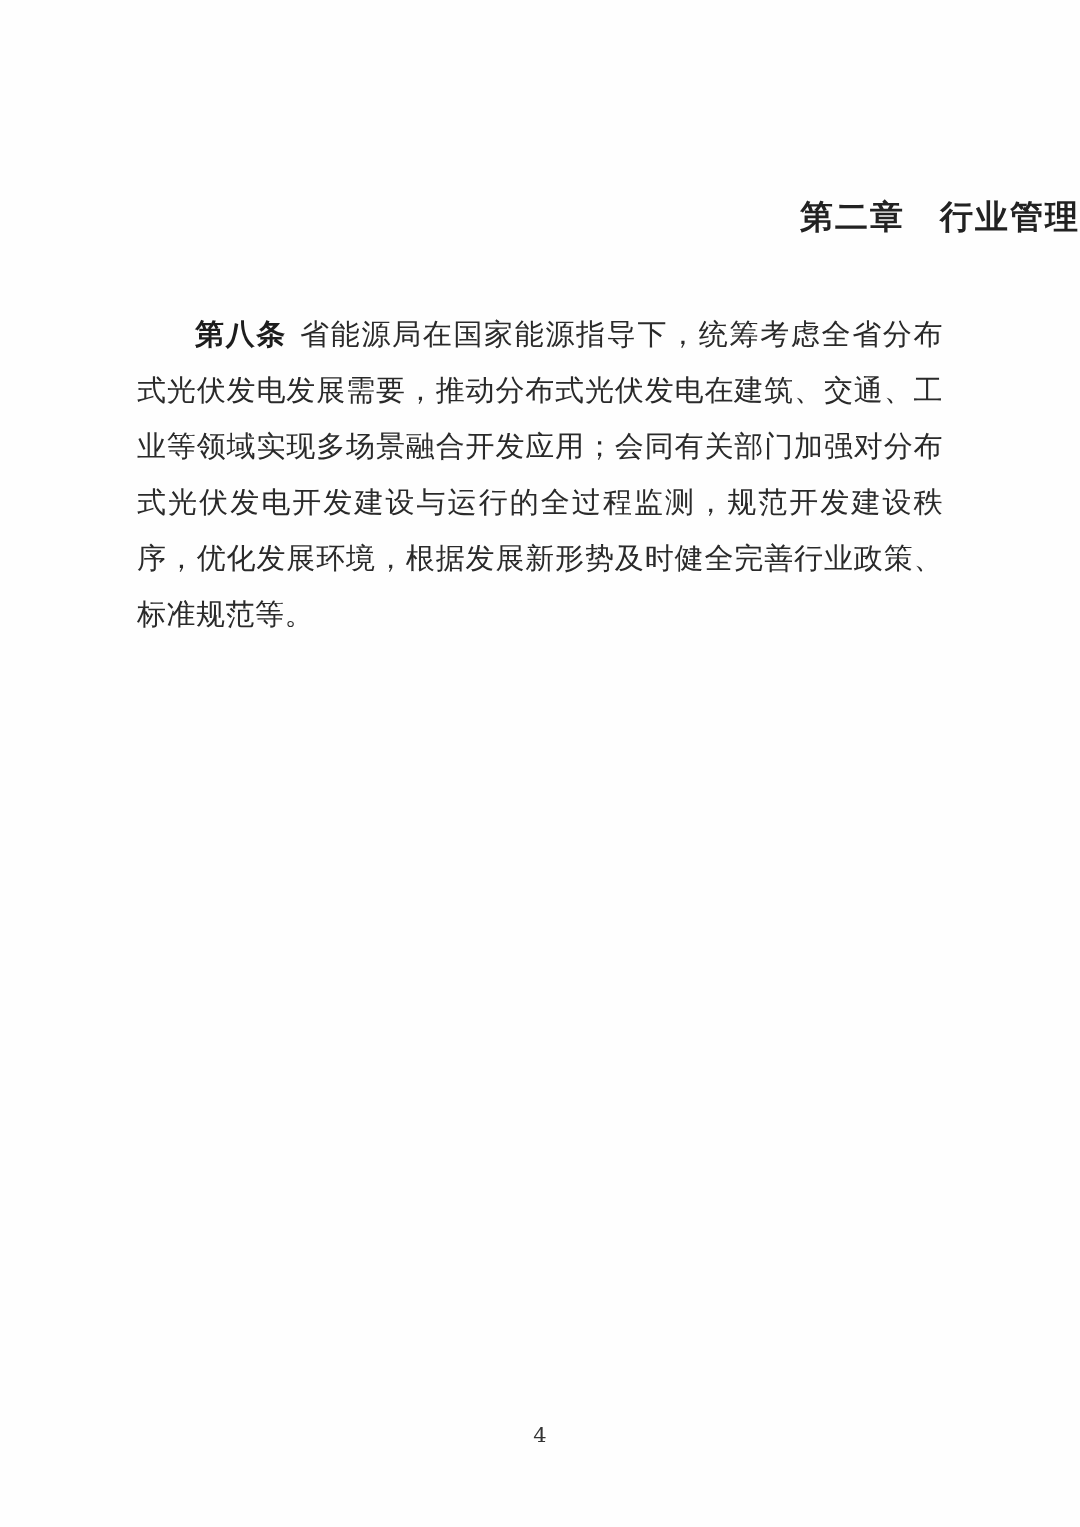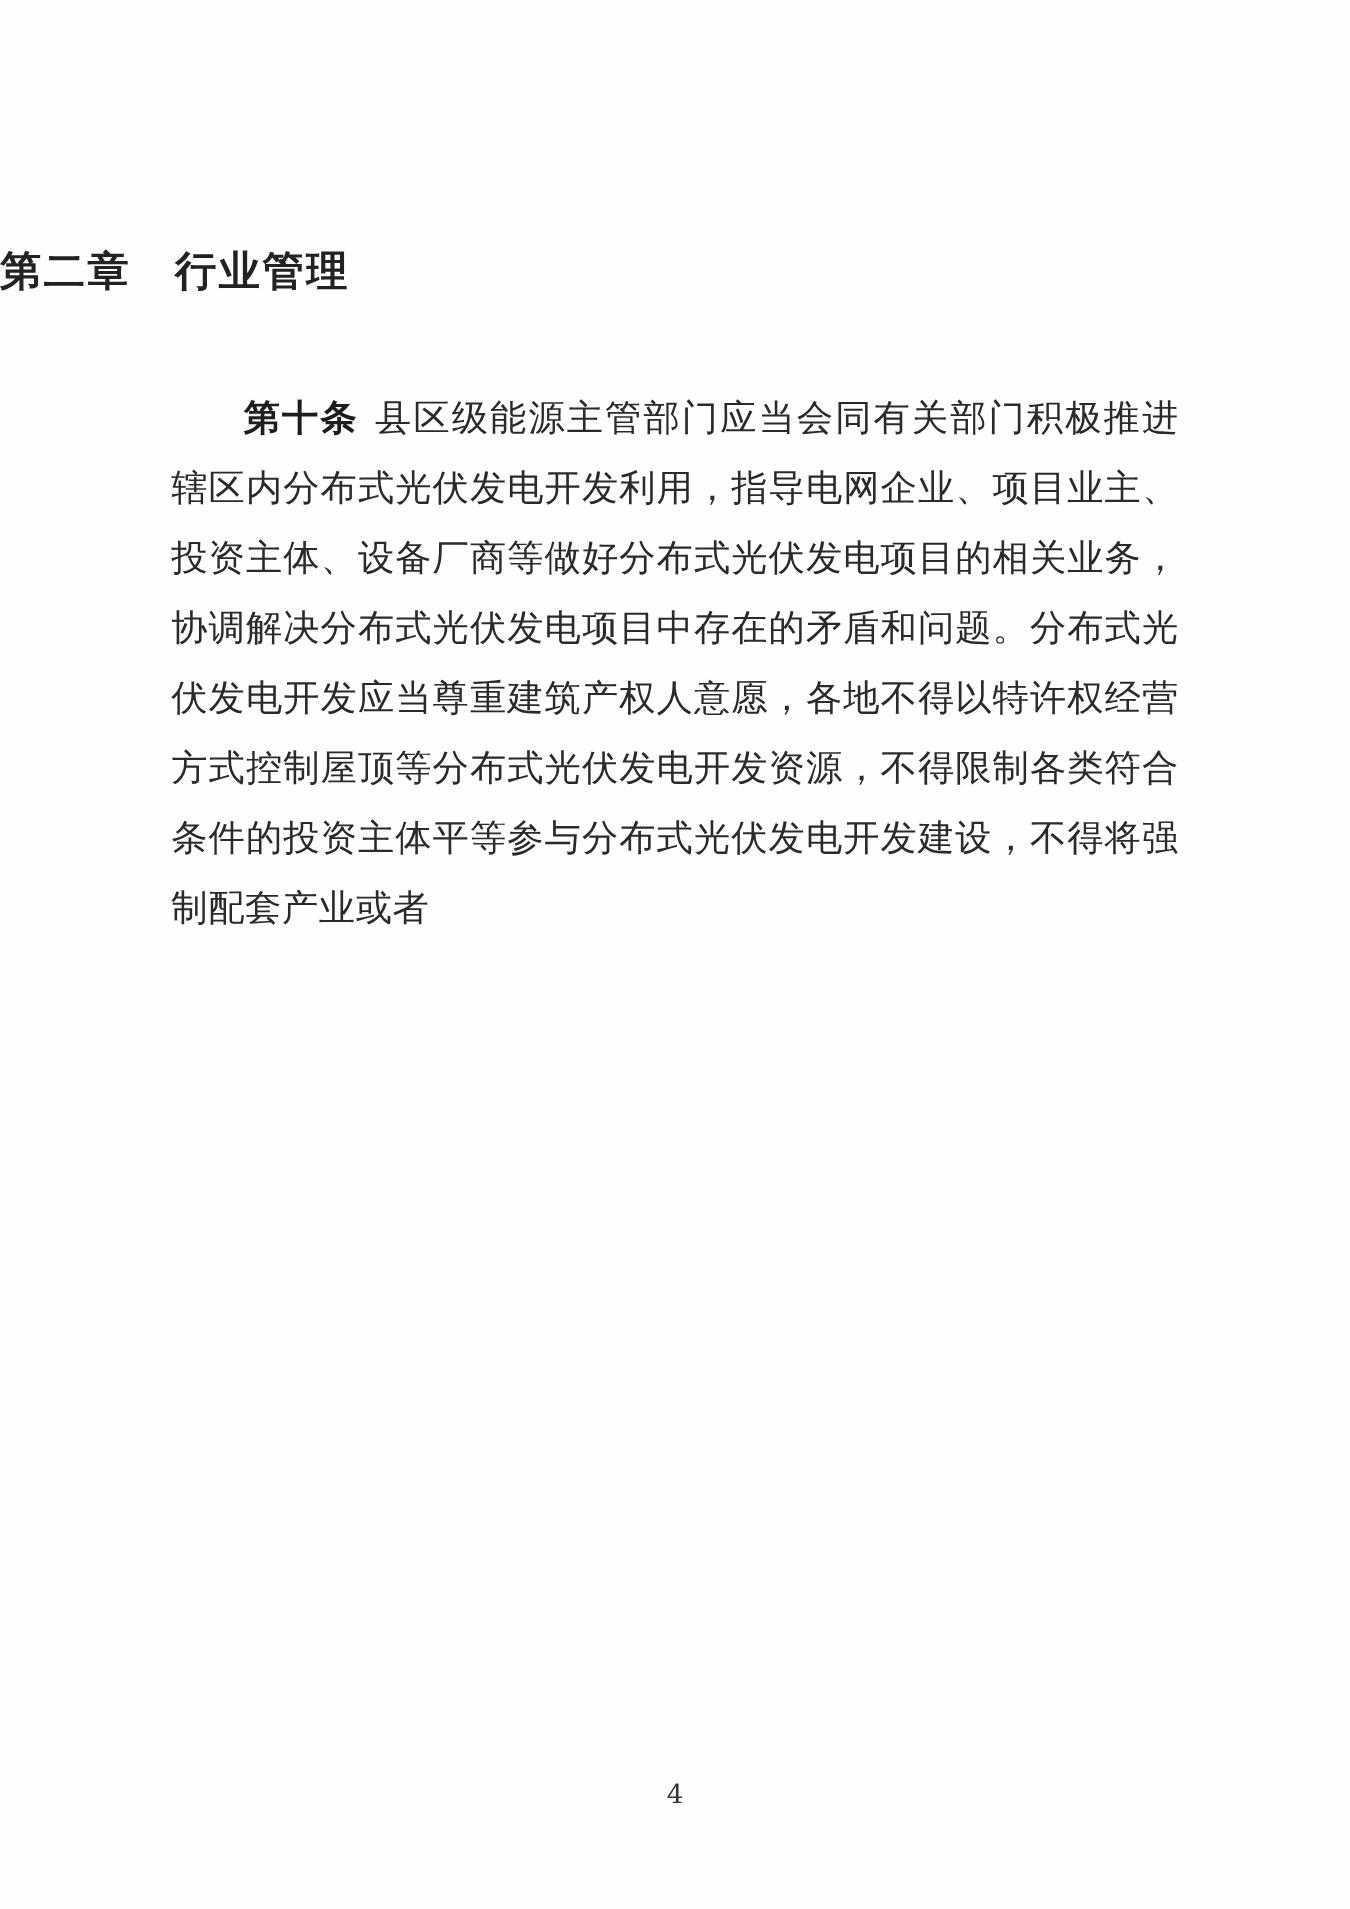--- a/index.html
+++ b/index.html
@@ -13,21 +13,21 @@
     height: 1527px;
     background: #fefefe;
     overflow: hidden;
     font-family: "DejaVu Serif", serif;
     color: #262626;
     box-sizing: border-box;
   }
   .chapter-title {
     margin: 0;
     padding-top: 194px;
-    text-align: left;
+    text-align: right;
     font-family: "DejaVu Sans", sans-serif;
     font-weight: 700;
     font-size: 33px;
     line-height: 46px;
     letter-spacing: 2px;
     color: #222222;
   }
   .content {
     margin-top: 66px;
     padding: 0 137px;
@@ -60,23 +60,23 @@
 </style>
 </head>
 <body>
 
 <div class="page">
 
   <h1 class="chapter-title">第二章　行业管理</h1>
 
   <div class="content">
 
+    <p class="para">
+      <span class="article-label">第八条</span><span>省能源局在国家能源指导下，统筹考虑全省分布式光伏发电发展需要，推动分布式光伏发电在建筑、交通、工业等领域实现多场景融合开发应用；会同有关部门加强对分布式光伏发电开发建设与运行的全过程监测，规范开发建设秩序，优化发展环境，根据发展新形势及时健全完善行业政策、标准规范等。</span>
+    </p>
 
 
-    <p class="para">
-      <span class="article-label">第十条</span><span>县区级能源主管部门应当会同有关部门积极推进辖区内分布式光伏发电开发利用，指导电网企业、项目业主、投资主体、设备厂商等做好分布式光伏发电项目的相关业务，协调解决分布式光伏发电项目中存在的矛盾和问题。分布式光伏发电开发应当尊重建筑产权人意愿，各地不得以特许权经营方式控制屋顶等分布式光伏发电开发资源，不得限制各类符合条件的投资主体平等参与分布式光伏发电开发建设，不得将强制配套产业或者</span>
-    </p>
 
   </div>
 
   <div class="page-number">4</div>
 
 </div>
 
 </body></html>

